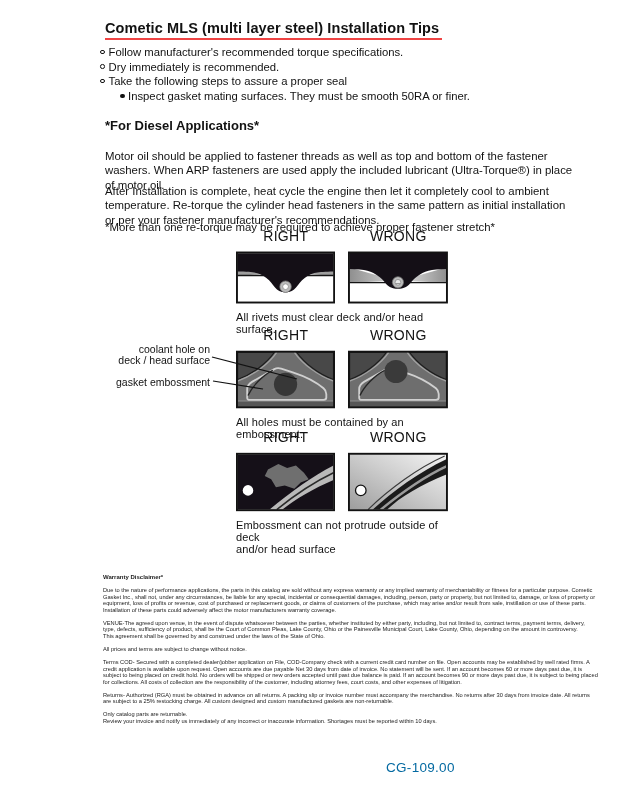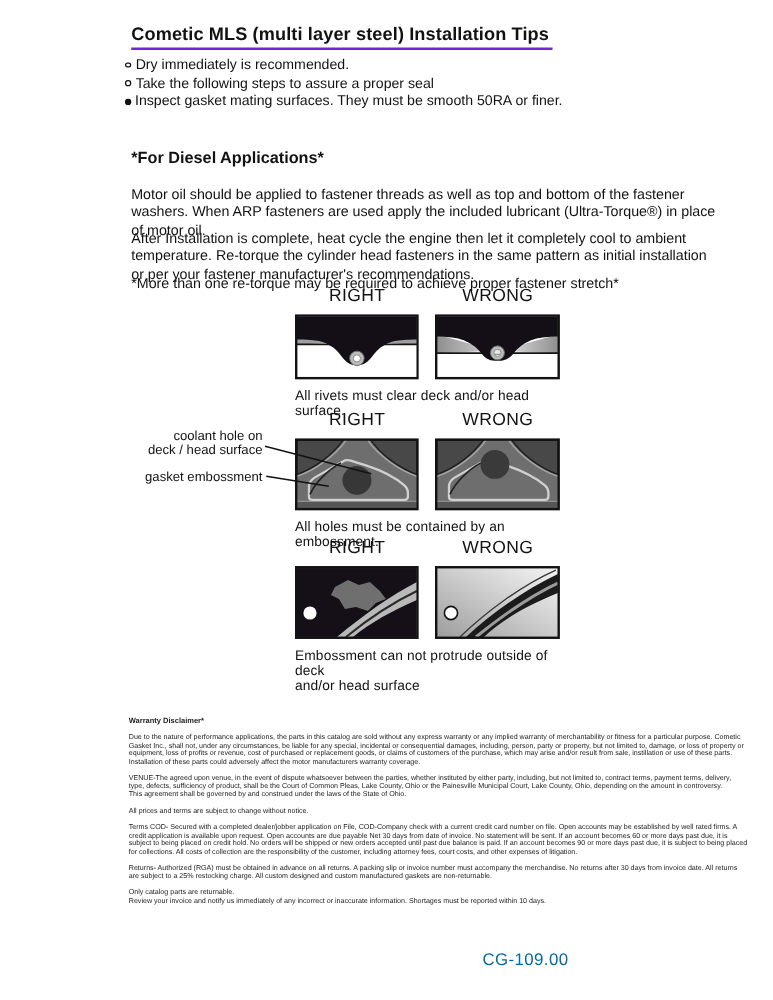--- a/index.html
+++ b/index.html
@@ -10,29 +10,29 @@
     font-family:"Liberation Sans", sans-serif;
     color:#121212;
     overflow:hidden;
   }
   .abs { position:absolute; }
 
   
   .title {
     left:105px; top:20px;
     font-size:14.5px; font-weight:bold;
-    border-bottom:2px solid #6d28d9;
+    border-bottom:2px solid #ef4444;
     padding:0 3px 2px 0;
     letter-spacing:.1px;
   }
 
   
   .bullets { left:100px; top:45px; width:480px; font-size:11.3px; line-height:14.6px; }
   .b-row { display:flex; }
-  .b-sub { margin-left:0; }
+  .b-sub { margin-left:20px; }
   .mk-hollow {
     flex:none; width:4.5px; height:4.5px; border:1.2px solid #121212;
     border-radius:50%; margin:4.8px 4px 0 0;
   }
   .mk-filled {
     flex:none; width:4.5px; height:4.5px; background:#121212;
     border-radius:50%; margin:5px 3.5px 0 0;
   }
 
   
@@ -65,20 +65,24 @@
 
   
   .footer-code { left:386px; top:760px; font-size:13.5px; color:#0369a1; letter-spacing:.3px; }
 </style>
 </head>
 <body>
 
 <div class="abs title">Cometic MLS (multi layer steel) Installation Tips</div>
 
 <div class="abs bullets">
+  <div class="b-row">
+    <span class="mk-hollow"></span>
+    <span>Follow manufacturer's recommended torque specifications.</span>
+  </div>
   <div class="b-row">
     <span class="mk-hollow"></span>
     <span>Dry immediately is recommended.</span>
   </div>
   <div class="b-row">
     <span class="mk-hollow"></span>
     <span>Take the following steps to assure a proper seal</span>
   </div>
   <div class="b-row b-sub">
     <span class="mk-filled"></span>

